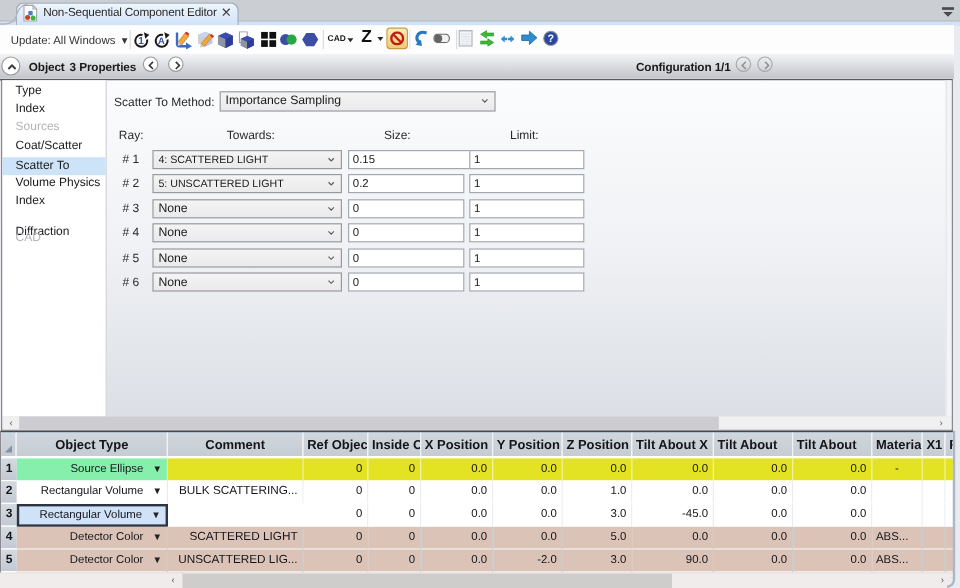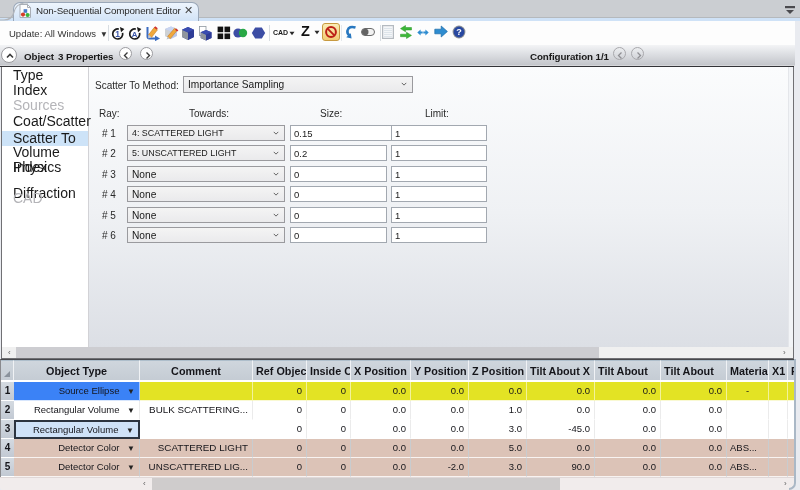--- a/index.html
+++ b/index.html
@@ -24,21 +24,21 @@
   
   #objbar { left:0; top:45px; width:795px; height:21px; background:linear-gradient(#f3f4f6 0%, #dcdee2 45%, #c3c5ca 96%, #f2f2f2 100%); }
   #objbarline { left:0; top:66px; width:794px; height:1px; background:#333337; }
   .circbtn { position:absolute; background:#fff; border:1px solid #9b9b9f; border-radius:50%; text-align:center; color:#333; }
   .circbtn.gray { background:transparent; border-color:#a8a8ac; color:#909094; }
   .bartxt { position:absolute; font-size:9.8px; font-weight:bold; color:#1a1a1a; letter-spacing:-0.1px; }
 
   
   #panel { left:1px; top:67px; width:793px; height:292px; background:linear-gradient(#fbfcfd 0%, #eff1f4 50%, #dcdfe5 96%, #d6d9df 100%); border:1px solid #707074; border-top:none; }
   #sidebar { left:0px; top:0px; width:87px; height:280px; background:#ffffff; border-right:1px solid #d2d2d6; }
-  .sbitem { position:absolute; left:0; width:86px; height:15px; font-size:14px; color:#1a1a1a; padding-left:11px; line-height:15px; }
+  .sbitem { position:absolute; left:0; width:86px; height:15px; font-size:10px; color:#1a1a1a; padding-left:11px; line-height:15px; }
   .sbitem.dis { color:#b4b4b8; }
   .sbitem.sel { background:#cde3f8; }
   .plabel { position:absolute; font-size:10px; color:#2a2a2a; }
   .combo { position:absolute; height:17px; background:linear-gradient(#f4f4f4,#eaeaec); border:1px solid #9a9a9e; font-size:10.2px; color:#1a1a1a; line-height:15px; padding-left:4px; }
   .combo .cv { position:absolute; right:5px; top:4px; width:6px; height:6px; }
   .tinput { position:absolute; height:17px; background:#fff; border:1px solid #a2a8b0; font-size:9.5px; color:#1a1a1a; line-height:15px; padding-left:3px; }
   #pscroll { left:0px; top:280px; width:791px; height:11px; background:#f0f0f0; }
   #pthumb { left:14px; top:0px; width:583px; height:11px; background:#cdcdd1; }
   .sarrow { position:absolute; font-size:8px; color:#606060; }
 
@@ -308,21 +308,21 @@
   <div class="hcell lft" style="left:468px; width:58px;">Z Position</div>
   <div class="hcell lft" style="left:526px; width:68px;">Tilt About X</div>
   <div class="hcell lft" style="left:594px; width:66px;">Tilt About</div>
   <div class="hcell lft" style="left:660px; width:66px;">Tilt About</div>
   <div class="hcell lft" style="left:726px; width:42px;">Material</div>
   <div class="hcell lft" style="left:768px; width:19px;">X1 H</div>
   <div class="hcell lft" style="left:787px; width:7px;">R</div>
 
   <div class="row" style="top:22px;">
     <div class="rnum">1</div>
-    <div class="cell c0" style="background:#3b82f6;">Source Ellipse <span class="dar">▼</span></div>
+    <div class="cell c0" style="background:#86efac;">Source Ellipse <span class="dar">▼</span></div>
     <div class="cell c1" style="background:#e3e324;"></div>
     <div class="cell c2" style="background:#e3e324;">0</div>
     <div class="cell c3" style="background:#e3e324;">0</div>
     <div class="cell c4" style="background:#e3e324;">0.0</div>
     <div class="cell c5" style="background:#e3e324;">0.0</div>
     <div class="cell c6" style="background:#e3e324;">0.0</div>
     <div class="cell c7" style="background:#e3e324;">0.0</div>
     <div class="cell c8" style="background:#e3e324;">0.0</div>
     <div class="cell c9" style="background:#e3e324;">0.0</div>
     <div class="cell c10" style="background:#e3e324; text-align:center; padding-right:0;">-</div>

